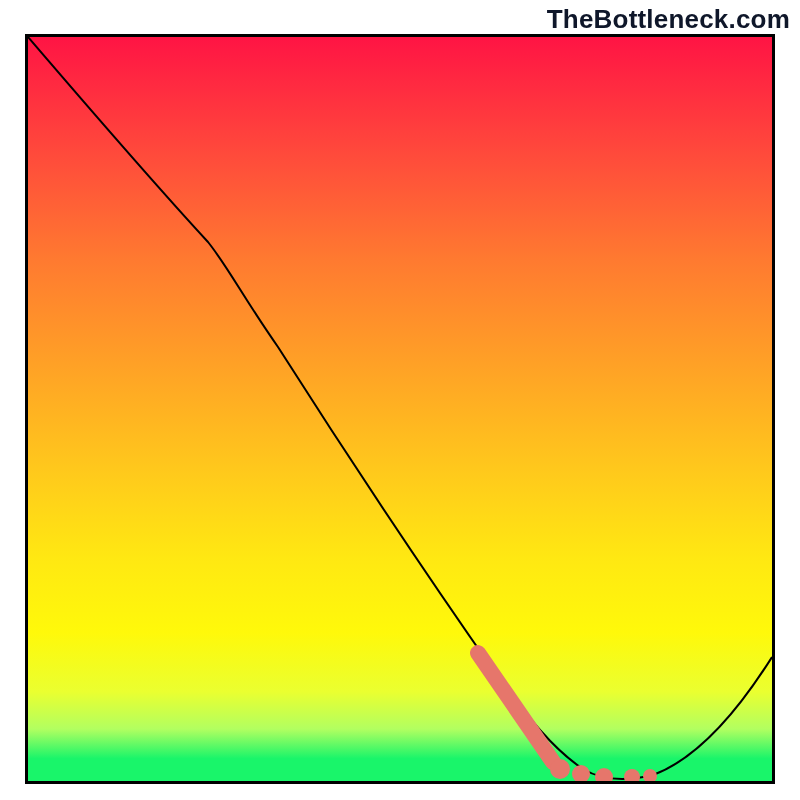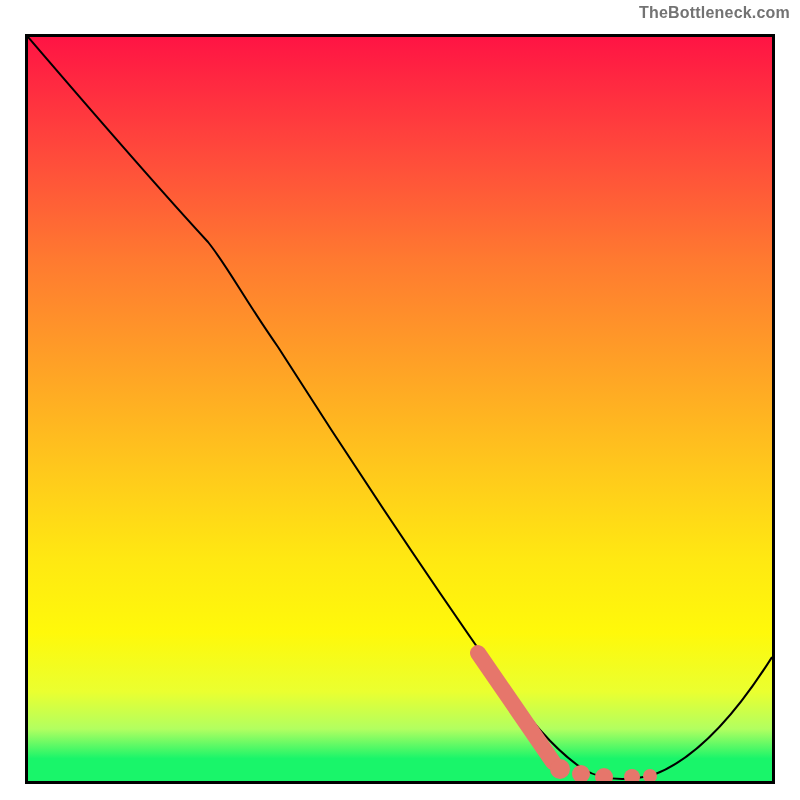--- a/index.html
+++ b/index.html
@@ -12,23 +12,23 @@
   }
   .wrap {
     position: relative;
     width: 800px;
     height: 800px;
   }
   .watermark {
     position: absolute;
     top: 4px;
     right: 10px;
-    font-size: 16px;
+    font-size: 26px;
     font-weight: 600;
-    color: #737373;
+    color: #0f172a;
     letter-spacing: 0.2px;
   }
   .plot {
     position: absolute;
     left: 25px;
     top: 34px;
     width: 750px;
     height: 750px;
     border: 3px solid #000;
     box-sizing: border-box;

